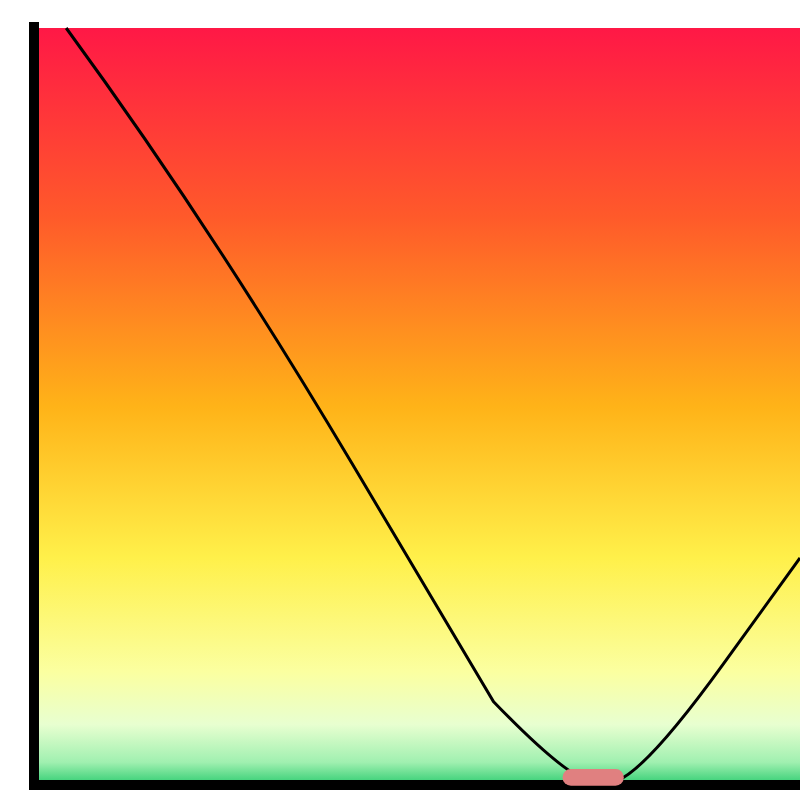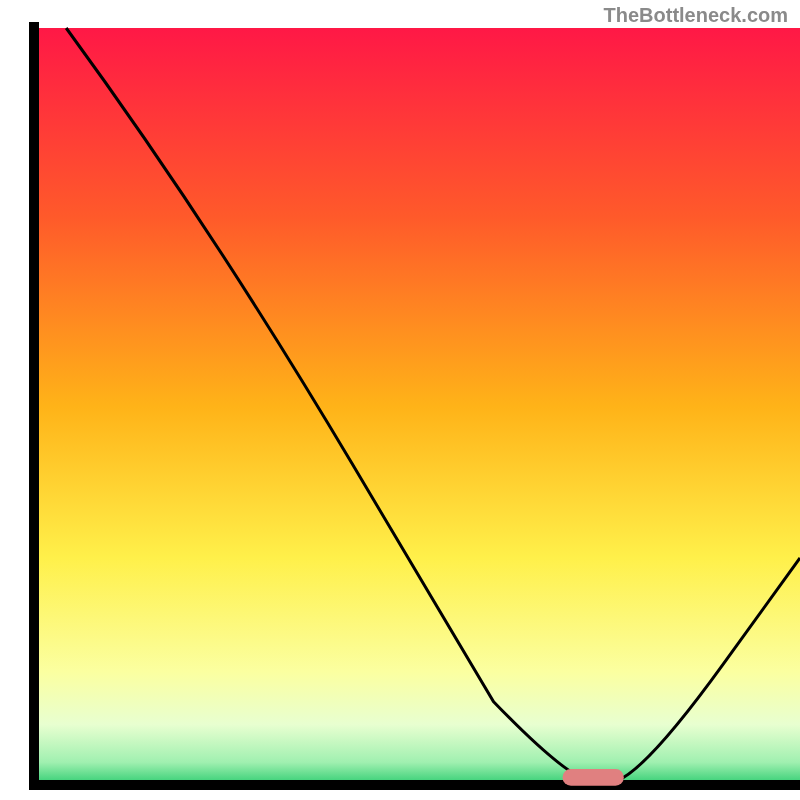--- a/index.html
+++ b/index.html
@@ -28,21 +28,20 @@
   svg {
     position: absolute;
     top: 0;
     left: 0;
   }
 </style>
 </head>
 <body>
 
 <div class="chart-container">
-  <div class="watermark">TheBottleneck.com</div>
   <svg id="chart-svg" width="800" height="800" viewBox="0 0 800 800">
     <defs>
       <linearGradient id="bg-grad" x1="0" y1="0" x2="0" y2="1">
           <stop offset="0%" stop-color="#ff1846"></stop>
           <stop offset="25%" stop-color="#ff5a2a"></stop>
           <stop offset="50%" stop-color="#ffb318"></stop>
           <stop offset="70%" stop-color="#fff04a"></stop>
           <stop offset="85%" stop-color="#fbffa0"></stop>
           <stop offset="92%" stop-color="#e8ffd0"></stop>
           <stop offset="97%" stop-color="#a0f0b0"></stop>

